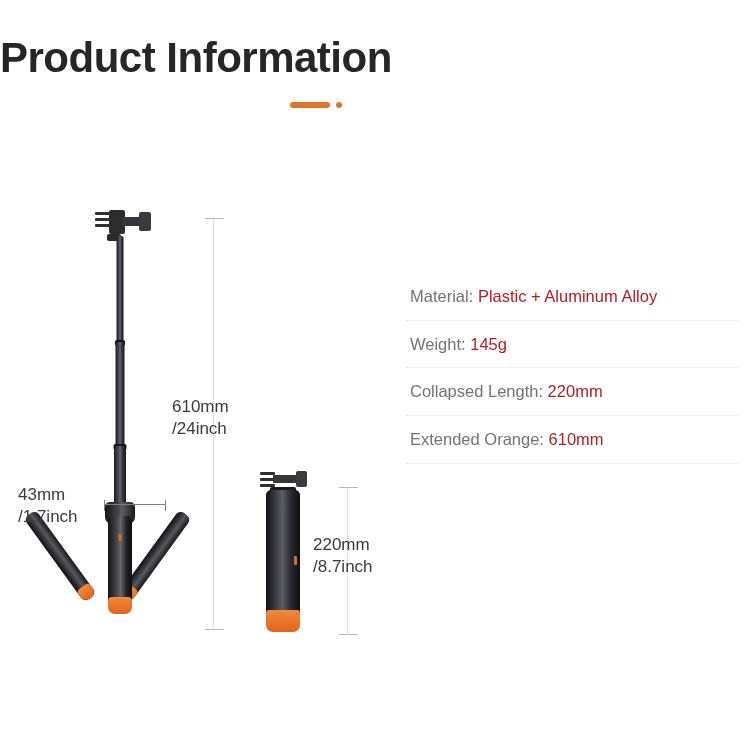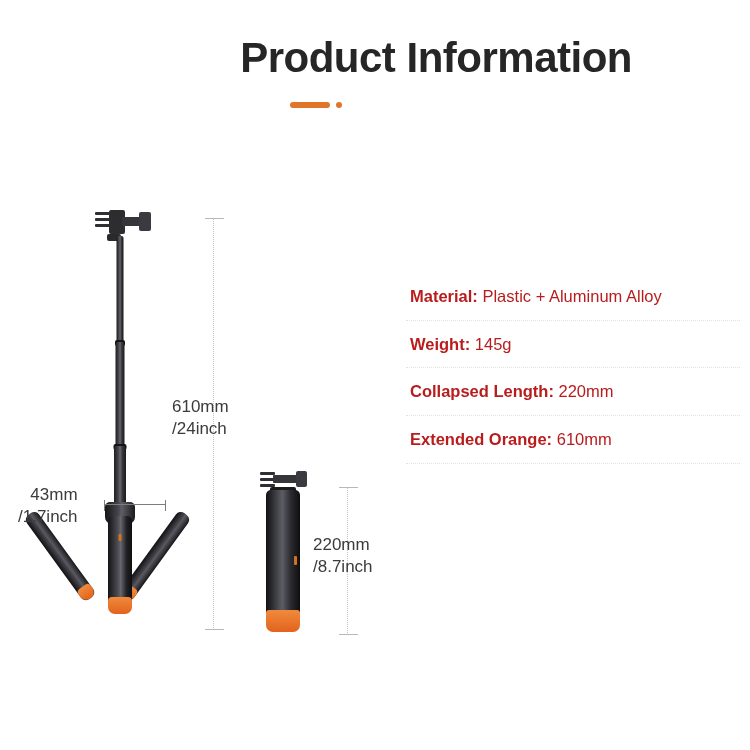--- a/index.html
+++ b/index.html
@@ -20,21 +20,21 @@
     width: 750px;
     height: 750px;
   }
 
   
   .header {
     position: absolute;
     top: 34px;
     left: 0;
     width: 632px;
-    text-align: right;
+    text-align: left;
   }
   .page-title {
     font-size: 42px;
     font-weight: 700;
     letter-spacing: -0.5px;
     color: #262626;
     line-height: 1.12;
     margin: 0;
   }
   .divider {
@@ -385,43 +385,43 @@
   .dim-h-43::after  { right: 0; }
 
   .dim-label {
     position: absolute;
     font-size: 17px;
     line-height: 1.32;
     color: #3b3b3b;
     white-space: pre-line;
   }
   .label-610 { left: 172px; top: 396px; }
-  .label-43  { left: 18px;  top: 484px; text-align: right; }
+  .label-43  { left: 18px;  top: 484px; }
   .label-220 { left: 313px; top: 534px; }
 
   
   .spec-panel {
     position: absolute;
     left: 406px;
     top: 284px;
     width: 334px;
   }
   .spec-row {
     padding: 0 0 13px 4px;
     border-bottom: 1px dotted #e2e2e2;
     margin-bottom: 13px;
     font-size: 16.5px;
     line-height: 1.25;
     color: #2e2e2e;
     white-space: nowrap;
   }
   .spec-row:first-child { padding-top: 2px; }
   .spec-label {
-    font-weight: 700;
-    color: #b91c1c;
+    font-weight: 400;
+    color: #737373;
   }
   .spec-value {
     font-weight: 400;
     color: #b91c1c;
   }
   .footnote {
     padding-left: 4px;
     font-size: 13px;
     line-height: 1.42;
     color: #b9b9b9;

